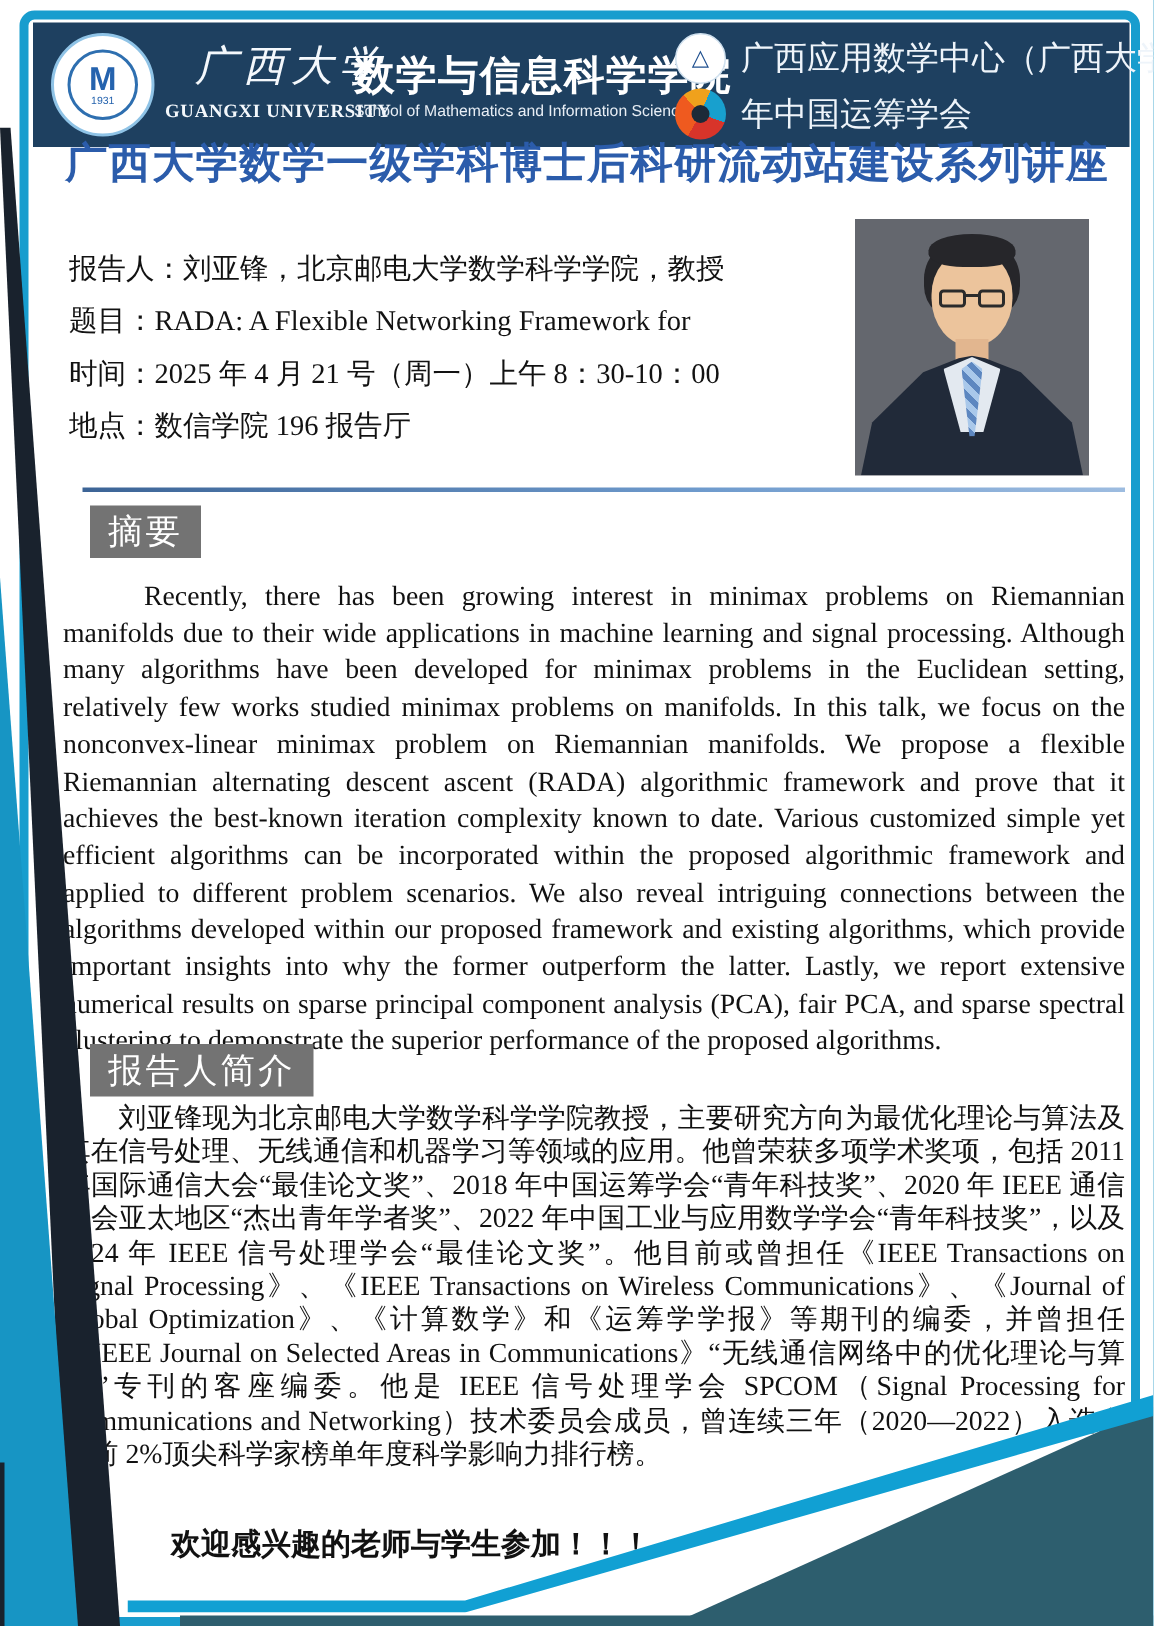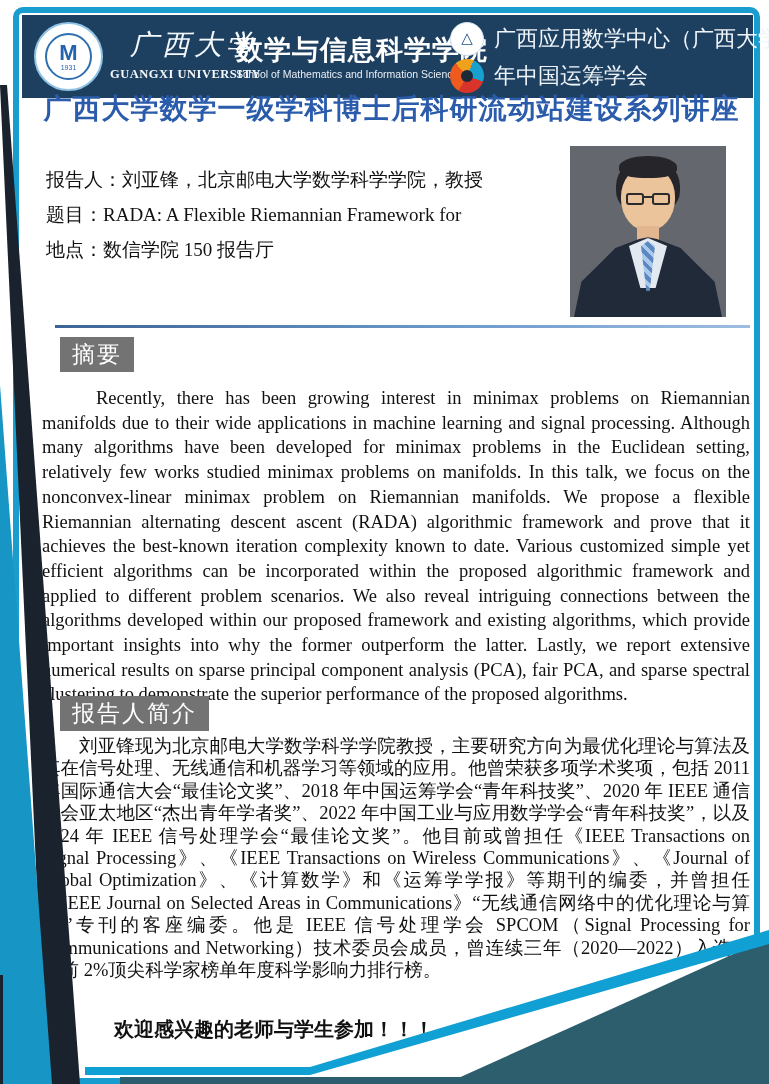--- a/index.html
+++ b/index.html
@@ -126,22 +126,23 @@
         <span class="p-icon p-icon-or"></span>
         <span class="p-label">年中国运筹学会</span>
       </div>
     </div>
   </header>
 
   <h1 class="title">广西大学数学一级学科博士后科研流动站建设系列讲座</h1>
 
   <div class="info">
     <p>报告人：刘亚锋，北京邮电大学数学科学学院，教授</p>
-    <p>题目：RADA: A Flexible Riemannian Framework for</p>
-    <p>地点：数信学院 150 报告厅</p>
+    <p>题目：RADA: A Flexible Networking Framework for</p>
+    <p>时间：2025 年 4 月 21 号（周一）上午 8：30-10：00</p>
+    <p>地点：数信学院 196 报告厅</p>
   </div>
 
   <div class="photo">
     <div class="ph-hair"></div>
     <div class="ph-face"></div>
     <div class="ph-fringe"></div>
     <div class="ph-glasses">
       <span class="ph-lens l"></span>
       <span class="ph-bridge"></span>
       <span class="ph-lens r"></span>

